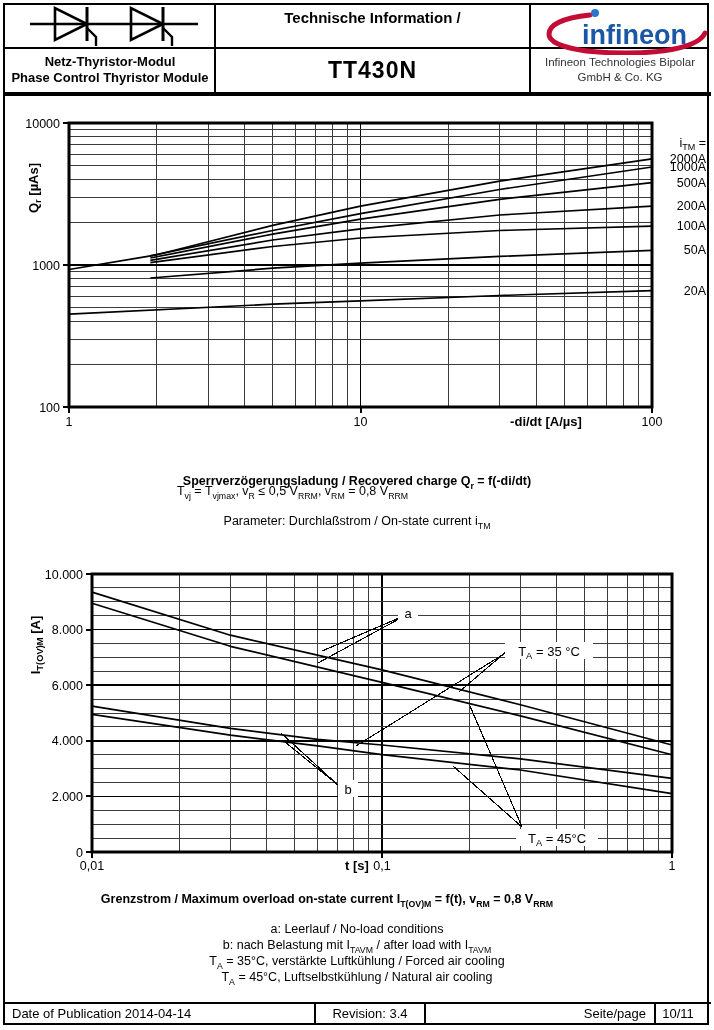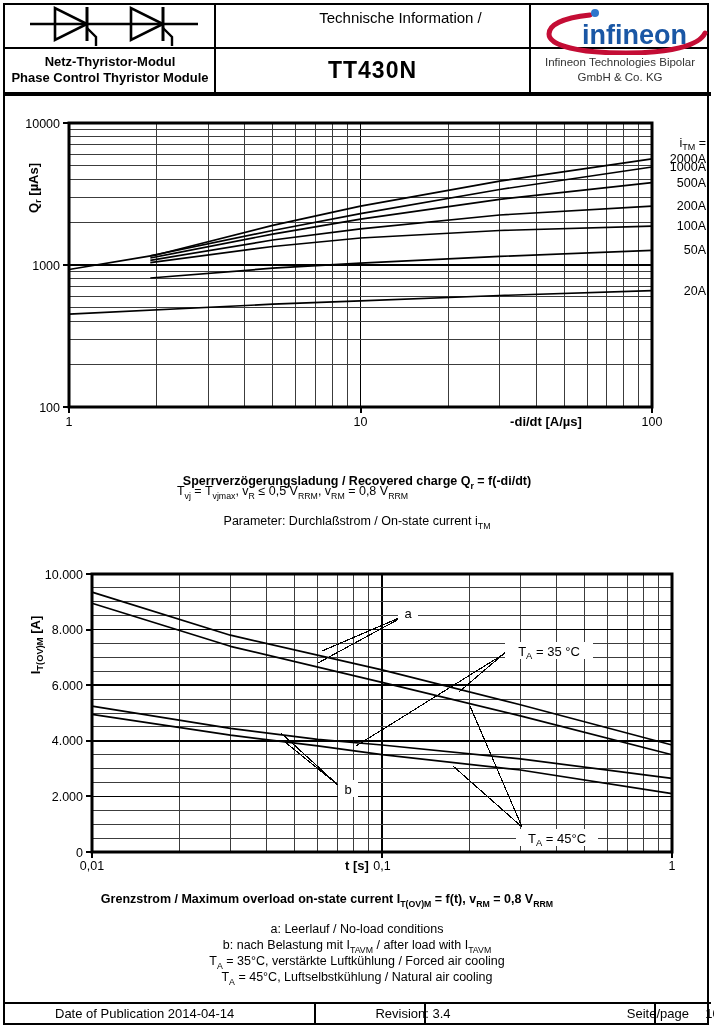--- a/index.html
+++ b/index.html
@@ -5,26 +5,26 @@
   html,body{margin:0;padding:0;background:#ddd;}
   #page{position:relative;width:714px;height:1030px;background:#fff;
         font-family:"Liberation Sans",sans-serif;color:#000;overflow:hidden;}
   .abs{position:absolute;}
   .line{position:absolute;background:#000;}
   .ctr{text-align:center;}
   sub{font-size:70%;}
   #border-frame{position:absolute;left:3px;top:3px;width:706px;height:1022px;
         border:2px solid #000;box-sizing:border-box;}
   .hdr-small{font-size:13px;line-height:16px;font-weight:bold;}
-  .hdr-doc{font-size:15px;line-height:18px;font-weight:normal;padding-left:28px;}
+  .hdr-doc{font-size:15px;line-height:18px;font-weight:bold;}
   .part-no{font-size:23px;font-weight:bold;letter-spacing:1px;}
   .company{font-size:11.5px;line-height:15px;color:#333;}
   .cap-title{font-size:12.5px;font-weight:bold;}
   .cap-text{font-size:12.5px;}
-  .foot{font-size:13px;line-height:24px;margin-left:43px;}
+  .foot{font-size:13px;line-height:24px;}
   svg text{font-family:"Liberation Sans",sans-serif;}
 </style>
 </head>
 <body>
 
 <div id="page">
 
   <div id="border-frame"></div>
 
   <div class="line" style="left:214px;top:5px;width:2px;height:88px"></div>

